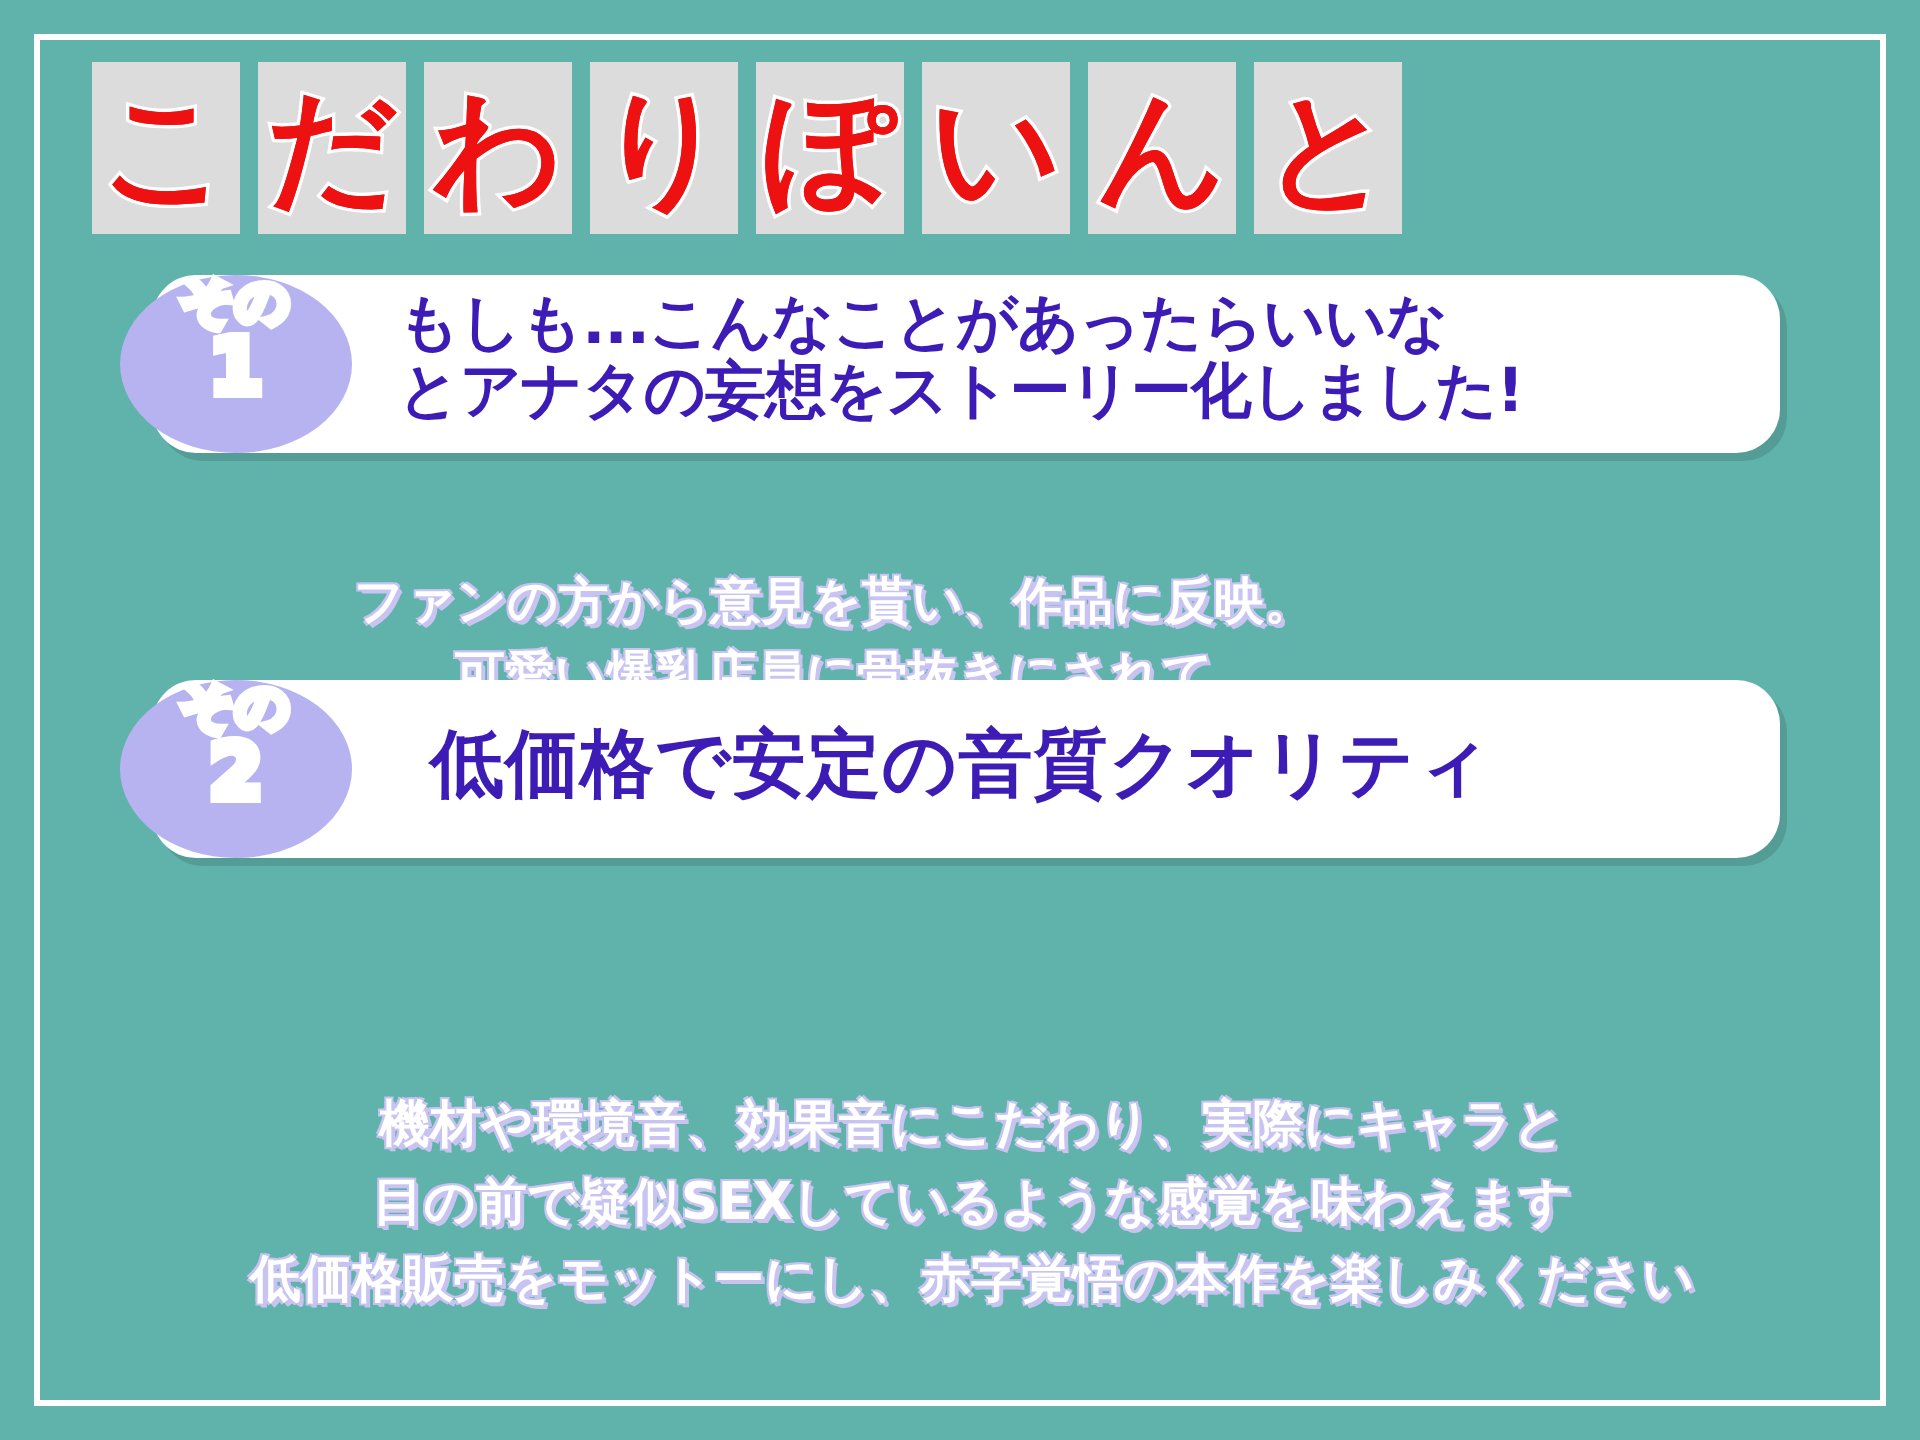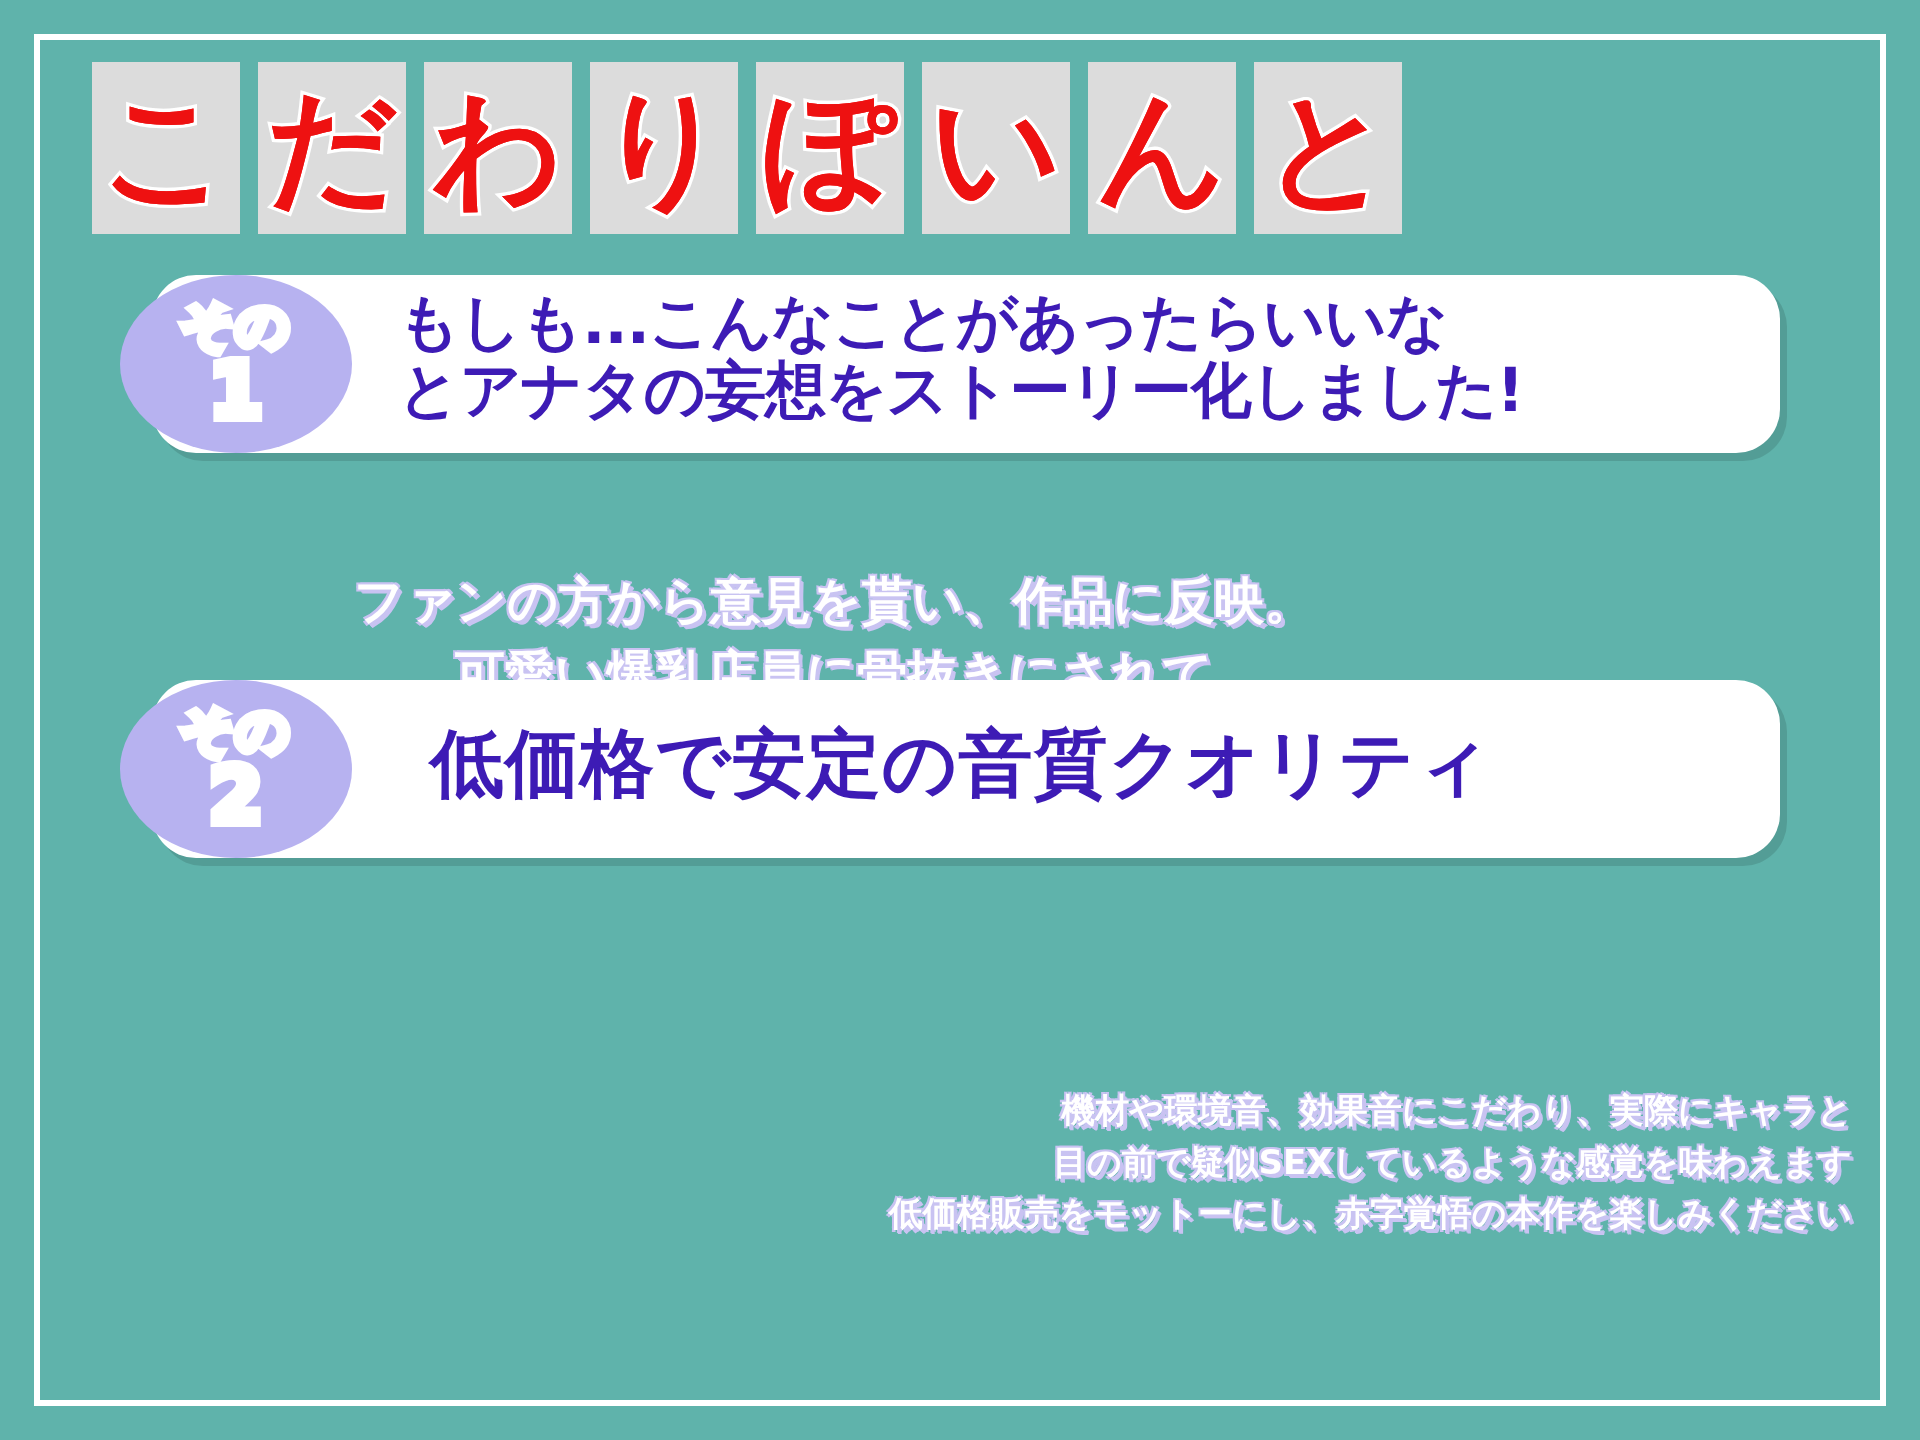--- a/index.html
+++ b/index.html
@@ -80,21 +80,21 @@
 
   .badge {
     position: absolute;
     width: 232px;
     height: 178px;
     border-radius: 50%;
     background: #b7b2f0;
     display: flex;
     flex-direction: column;
     align-items: center;
-    justify-content: center;
+    justify-content: flex-start;
     color: #ffffff;
     font-weight: bold;
     line-height: 1;
     z-index: 5;
   }
   .badge-1 { left: 120px; top: 275px; }
   .badge-2 { left: 120px; top: 680px; }
   .badge .sono {
     font-size: 52px;
     letter-spacing: 2px;
@@ -153,22 +153,22 @@
     left: 0;
     top: 565px;
     width: 1668px;
     text-align: center;
     font-size: 50px;
   }
   .body-2 {
     left: 92px;
     top: 1085px;
     width: 1760px;
-    text-align: right;
-    font-size: 34px;
+    text-align: center;
+    font-size: 51px;
     line-height: 1.52;
   }
 </style>
 </head>
 <body>
 
 <div id="page">
 
   <div class="frame"></div>
 

